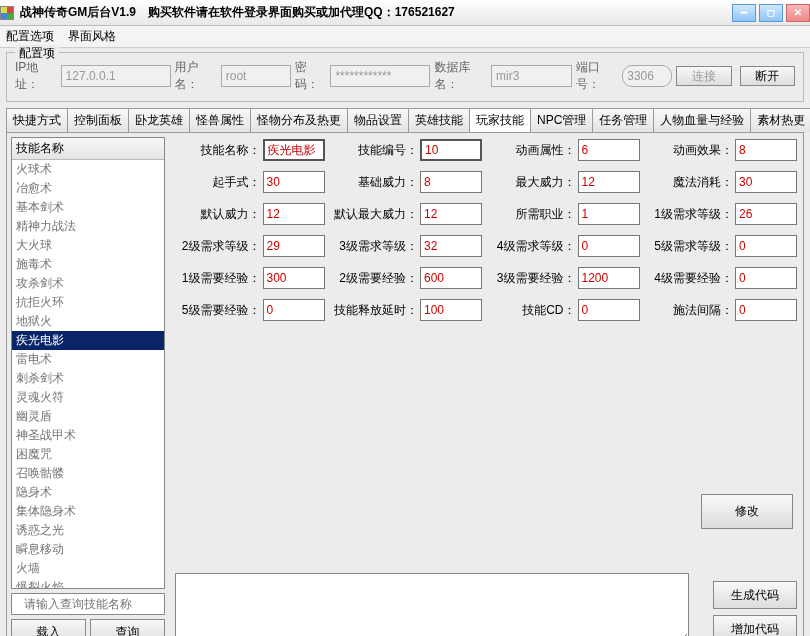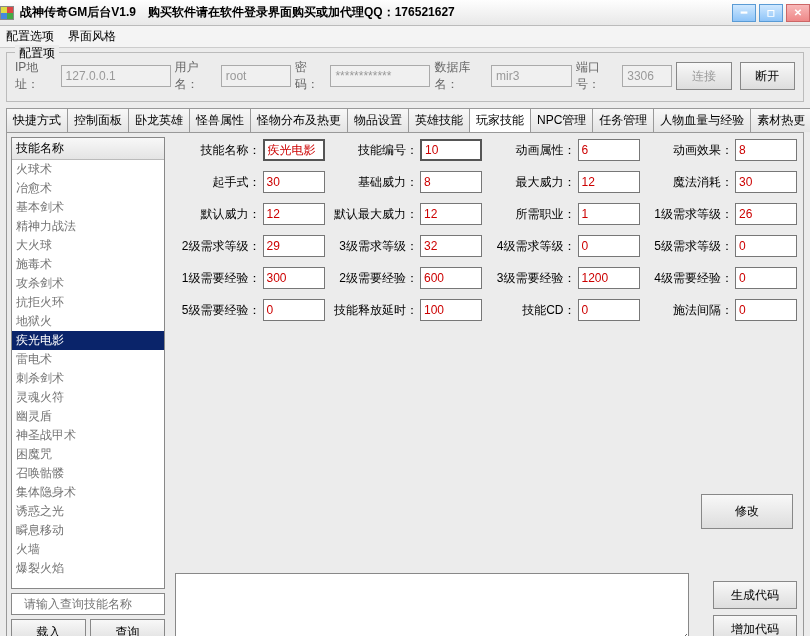--- a/index.html
+++ b/index.html
@@ -12,21 +12,21 @@
 .winbtn { width: 24px; height: 18px; background: linear-gradient(#cfe8ff,#8ec4f8); border: 1px solid #5a9bd5; display: flex; align-items: center; justify-content: center; color: #fff; font-weight: bold; font-size: 10px; cursor: pointer; }
 .winbtn.close { background: linear-gradient(#f8b8b8,#e88); border-color: #c66; }
 .menubar { height: 22px; background: #f4f4f4; border-bottom: 1px solid #ccc; display: flex; align-items: center; padding: 0 6px; gap: 14px; }
 .menubar span { cursor: pointer; }
 .config-group { margin: 4px 6px 2px 6px; border: 1px solid #bbb; padding: 6px 8px 8px 8px; position: relative; background: #ececec; }
 .config-group .legend { position: absolute; top: -8px; left: 8px; background: #ececec; padding: 0 4px; }
 .cfgrow { display: flex; align-items: center; gap: 4px; }
 .cfglabel { color: #666; }
 .cfginput { height: 22px; border: 1px solid #aaa; background: #fff; padding: 0 4px; color: #999; }
 .cfginput.disabled { background: #f0f0f0; }
-.btn { height: 28px; border: 1px solid #888; background: linear-gradient(#f8f8f8,#ddd); cursor: pointer; display: inline-flex; align-items: center; justify-content: center; padding: 0 10px; }
+.btn { height: 20px; border: 1px solid #888; background: linear-gradient(#f8f8f8,#ddd); cursor: pointer; display: inline-flex; align-items: center; justify-content: center; padding: 0 10px; }
 .btn.disabled { color: #999; }
 .tabs { display: flex; margin: 6px 6px 0 6px; background: #e8e8e8; }
 .tab { border: 1px solid #999; border-bottom: none; padding: 3px 6px; background: linear-gradient(#f8f8f8,#e4e4e4); cursor: pointer; margin-right: -1px; white-space: nowrap; font-size: 12px; }
 .tab.active { background: #fff; font-weight: normal; }
 .mainpanel { margin: 0 6px 6px 6px; border: 1px solid #999; background: #ececec; height: 518px; display: flex; }
 .leftcol { width: 162px; padding: 4px; display: flex; flex-direction: column; }
 .listbox { flex: 1; border: 1px solid #888; background: #fff; overflow-y: scroll; }
 .listhdr { background: linear-gradient(#f8f8f8,#e4e4e4); border-bottom: 1px solid #bbb; padding: 2px 4px; }
 .listitem { padding: 1px 4px; color: #737373; cursor: pointer; white-space: nowrap; }
 .listitem.selected { background: #0a246a; color: #fff; }
@@ -69,21 +69,21 @@
   <div class="cfgrow">
     <span class="cfglabel">IP地址：</span>
     <input class="cfginput disabled" style="width: 110px;" disabled="" value="127.0.0.1">
     <span class="cfglabel">用户名：</span>
     <input class="cfginput disabled" style="width: 70px;" disabled="" value="root">
     <span class="cfglabel">密码：</span>
     <input class="cfginput disabled" style="width: 100px;" disabled="" value="************">
     <span class="cfglabel">数据库名：</span>
     <input class="cfginput disabled" style="width: 81px;" disabled="" value="mir3">
     <span class="cfglabel">端口号：</span>
-    <input class="cfginput disabled" style="width: 50px;" disabled="" value="3306">
+    <input class="cfginput disabled" style="width: 50px; border-radius: 10px;" disabled="" value="3306">
     <button class="btn disabled" style="width:60px">连接</button>
     <div style="flex:1"></div>
     <button class="btn" style="width:60px">断开</button>
   </div>
 </div>
 
 <div class="tabs" id="tabs">
     <div class="tab">快捷方式</div>
     <div class="tab">控制面板</div>
     <div class="tab">卧龙英雄</div>
@@ -113,20 +113,21 @@
           <div class="listitem">抗拒火环</div>
           <div class="listitem">地狱火</div>
           <div class="listitem selected">疾光电影</div>
           <div class="listitem">雷电术</div>
           <div class="listitem">刺杀剑术</div>
           <div class="listitem">灵魂火符</div>
           <div class="listitem">幽灵盾</div>
           <div class="listitem">神圣战甲术</div>
           <div class="listitem">困魔咒</div>
           <div class="listitem">召唤骷髅</div>
+          <div class="listitem">隐身术</div>
           <div class="listitem">集体隐身术</div>
           <div class="listitem">诱惑之光</div>
           <div class="listitem">瞬息移动</div>
           <div class="listitem">火墙</div>
           <div class="listitem">爆裂火焰</div>
         </div>
     </div>
     <input class="searchinput" placeholder="请输入查询技能名称" style="">
     <div class="btnrow">
       <button class="btn">载入</button>

